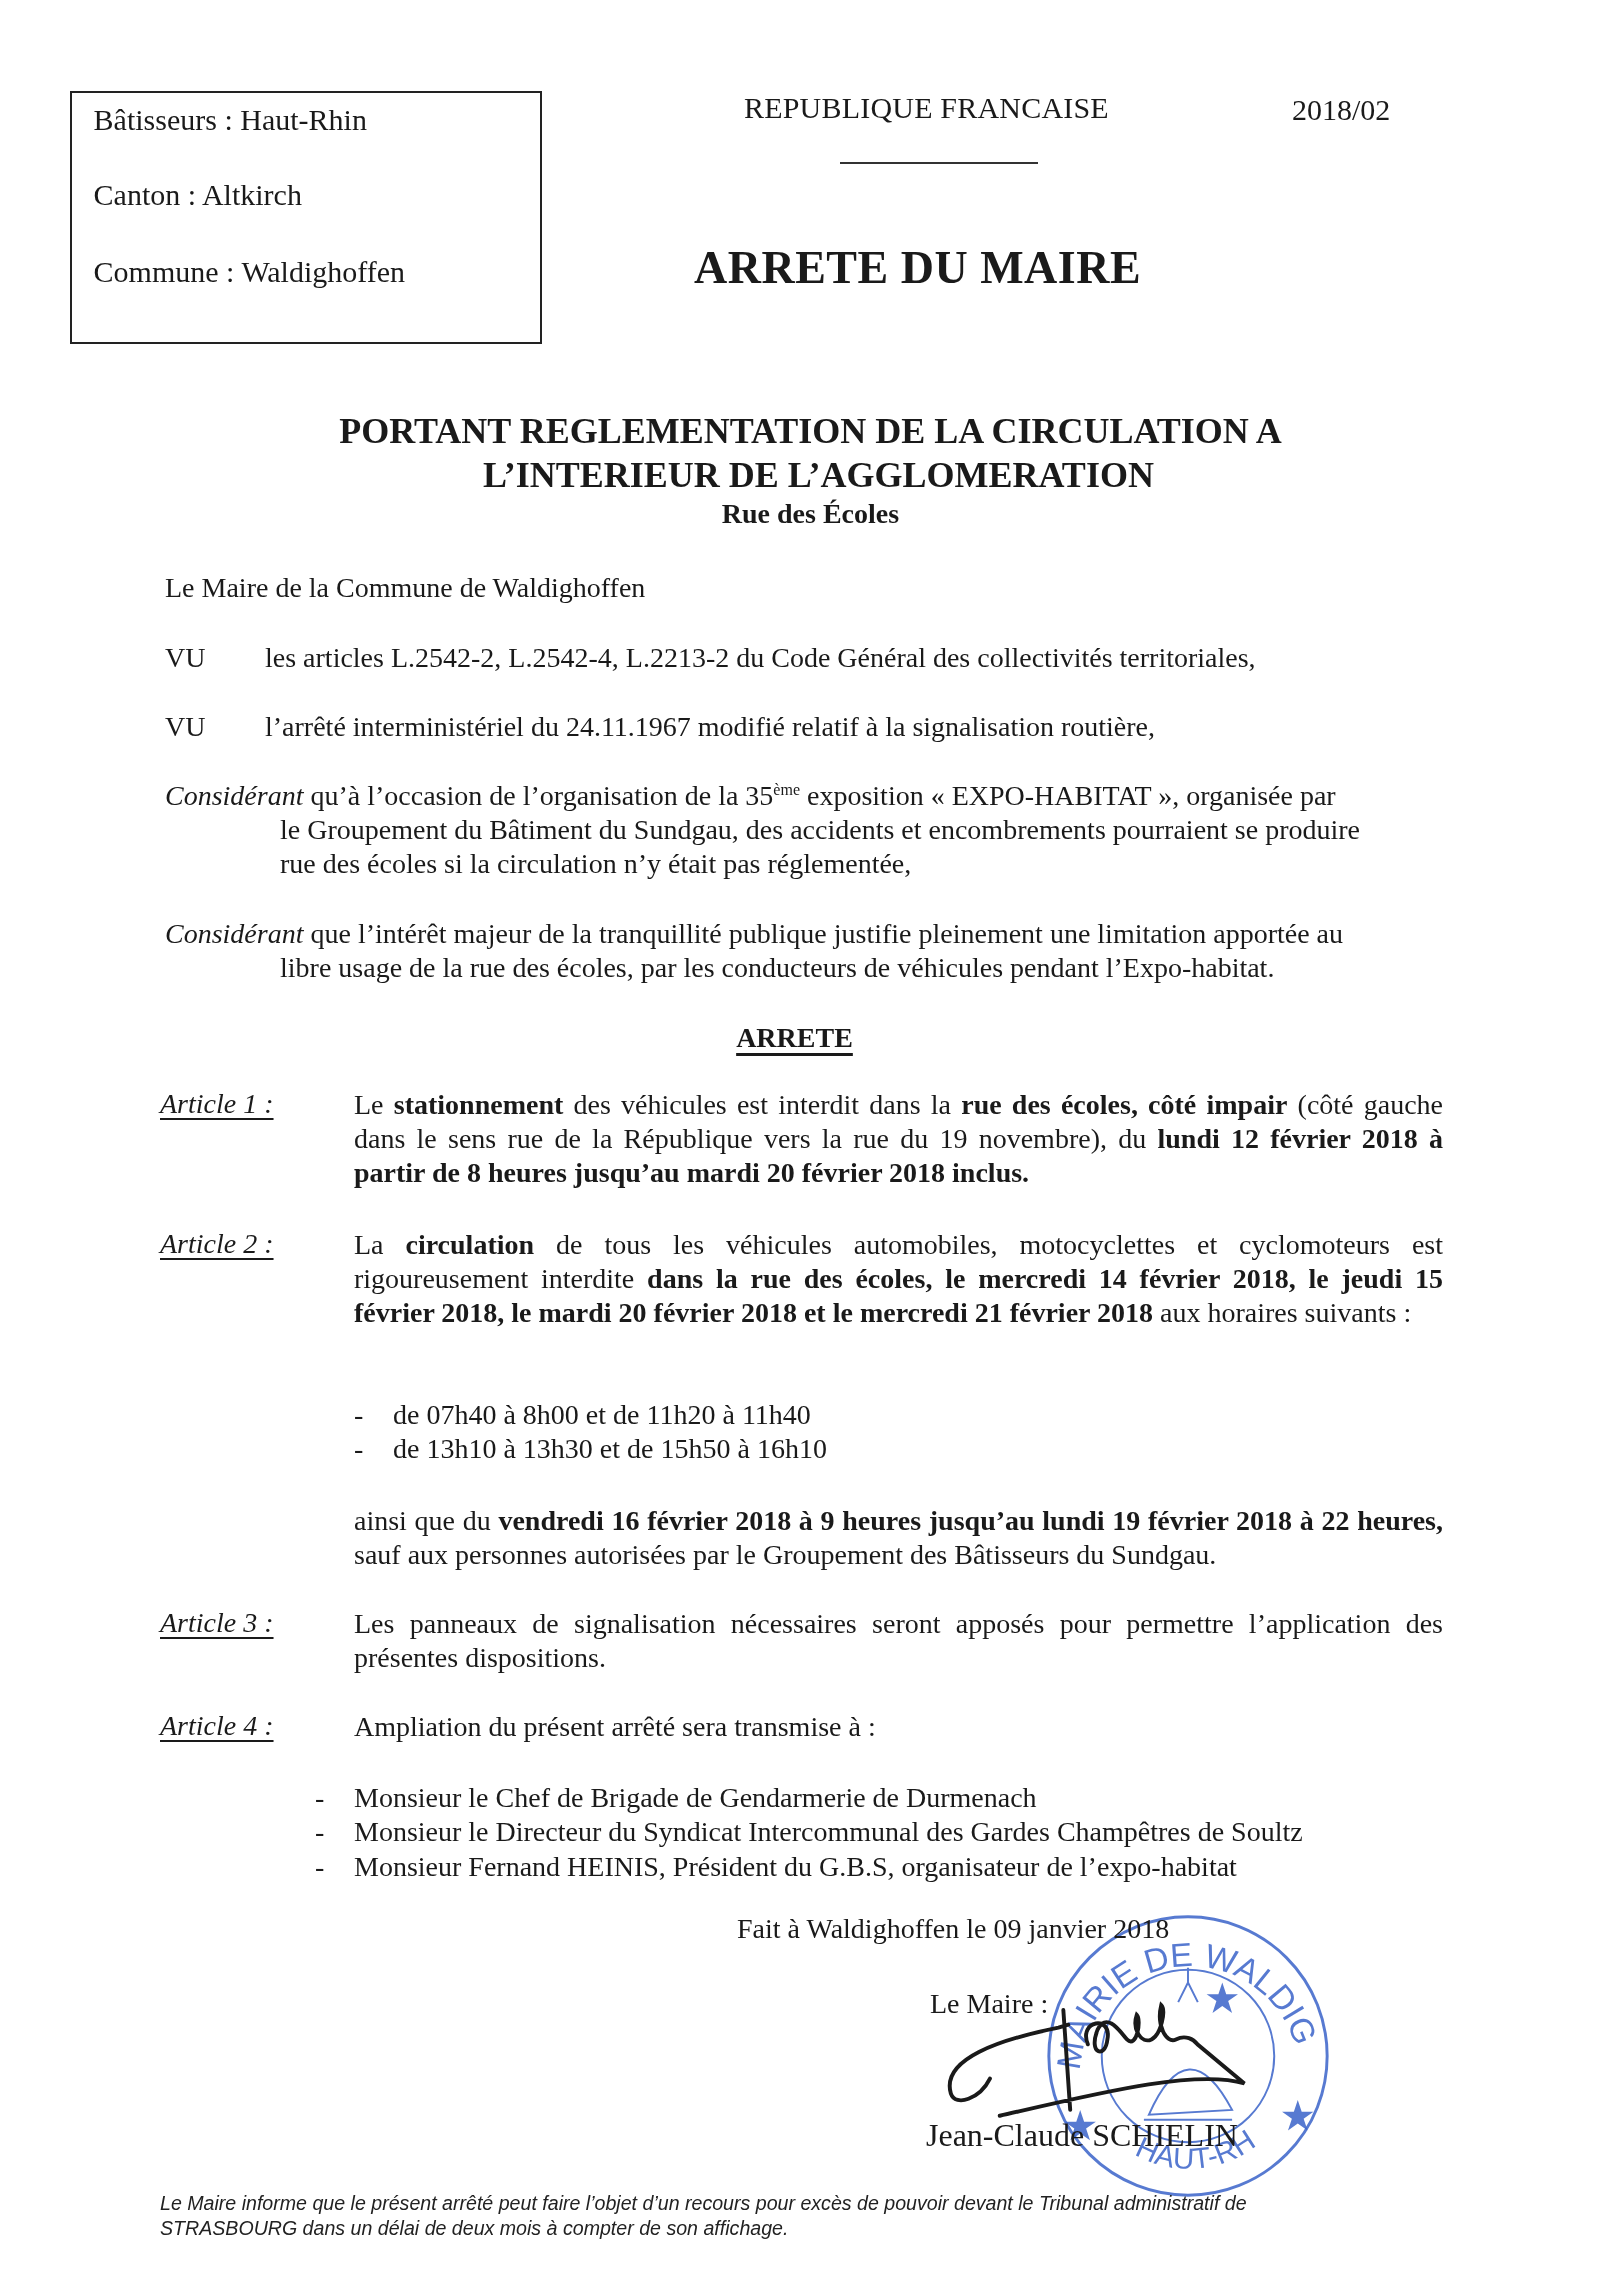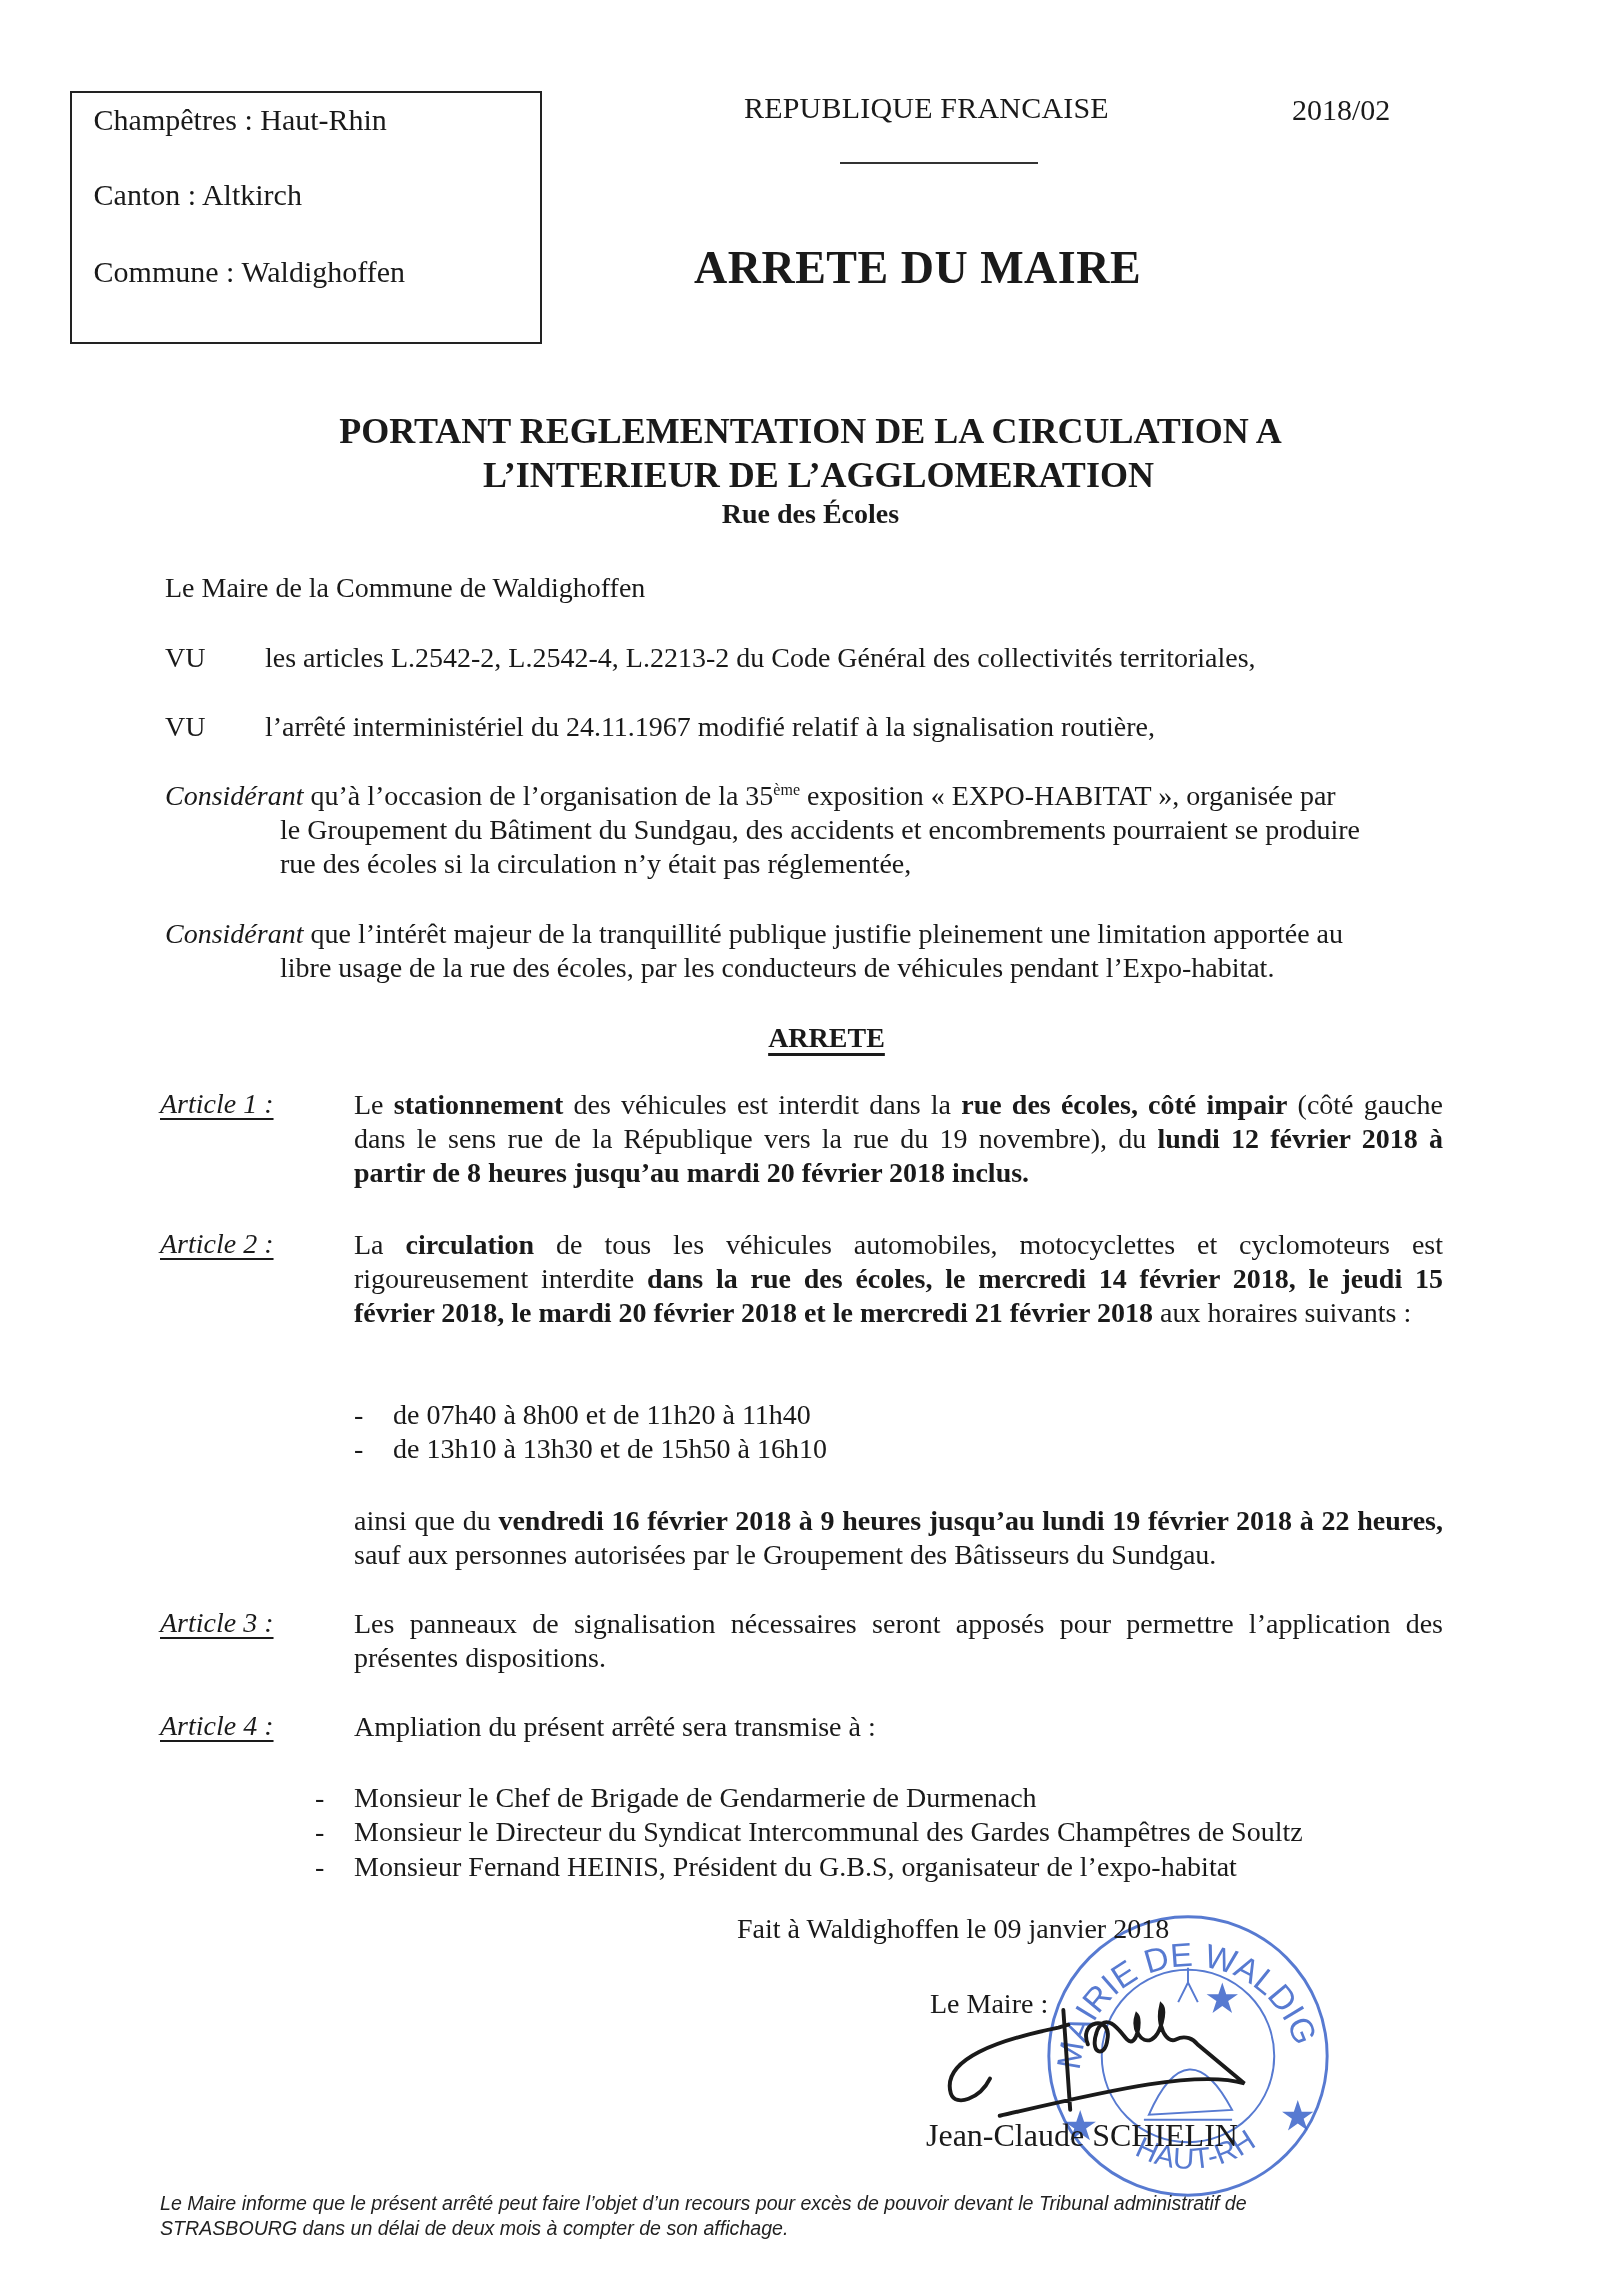--- a/index.html
+++ b/index.html
@@ -30,21 +30,21 @@
   .body-text { font-size: 28px; line-height: 34px; white-space: nowrap; }
   .maire-line { left: 165px; top: 571px; }
   .vu-label { left: 165px; }
   .vu-text { left: 265px; }
   .cons { left: 165px; width: 1304px; white-space: normal; }
   .cons .ind { display:block; padding-left: 115px; }
   .cons i { font-style: italic; }
   sup { font-size: 16px; line-height: 0; vertical-align: 9.8px; }
 
   .arrete-head {
-    left: 163px; width: 1327px; top: 1022px; text-align: center;
+    left: 131px; width: 1327px; top: 1022px; text-align: center;
     font-weight: bold; font-size: 28px;
   }
   .arrete-head span { text-decoration: underline; text-decoration-thickness: 2.9px; text-underline-offset: 5.9px; }
 
   .art-label {
     left: 160px; font-style: italic; font-size: 28px;
     text-decoration: underline; text-decoration-thickness: 2px; text-underline-offset: 4.9px;
   }
   .art-body {
     left: 354px; width: 1089px; font-size: 28px; line-height: 34px;
@@ -65,21 +65,21 @@
   .footer {
     left: 160px; top: 2191px; width: 1274px;
     font-family: "Liberation Sans", "DejaVu Sans", sans-serif;
     font-style: italic; font-size: 19.6px; line-height: 24.5px; color: #222;
   }
 </style>
 </head>
 <body>
 
 <div class="abs id-box">
-  <div class="id-line" style="top:9.8px">Champêtres : Haut-Rhin</div>
+  <div class="id-line" style="top:9.8px">Bâtisseurs : Haut-Rhin</div>
   <div class="id-line" style="top:85px">Canton : Altkirch</div>
   <div class="id-line" style="top:162px">Commune : Waldighoffen</div>
 </div>
 
 <div class="abs rep">REPUBLIQUE FRANCAISE</div>
 <div class="abs rep-rule"></div>
 <div class="abs num">2018/02</div>
 <div class="abs title">ARRETE DU MAIRE</div>
 
 <div class="abs subject">

